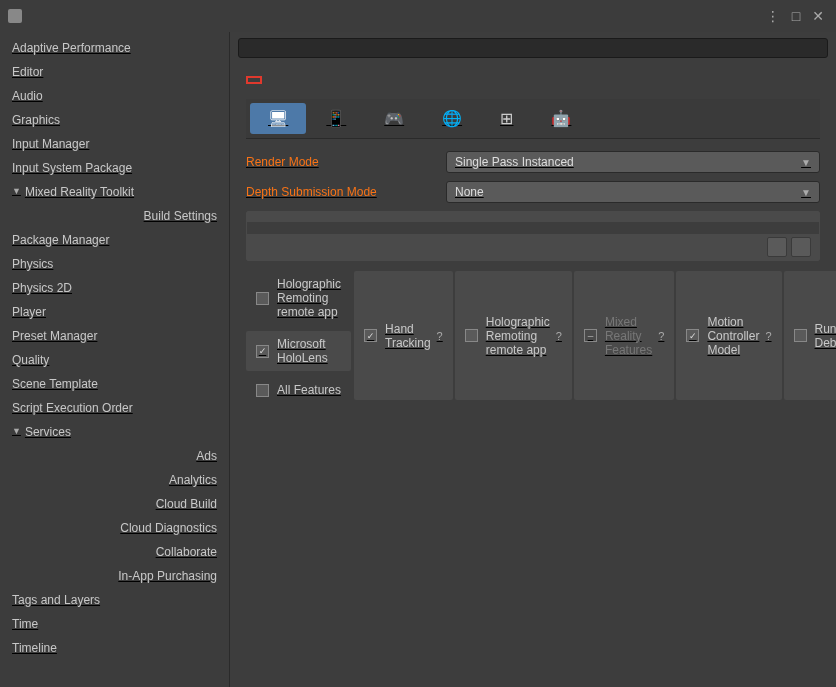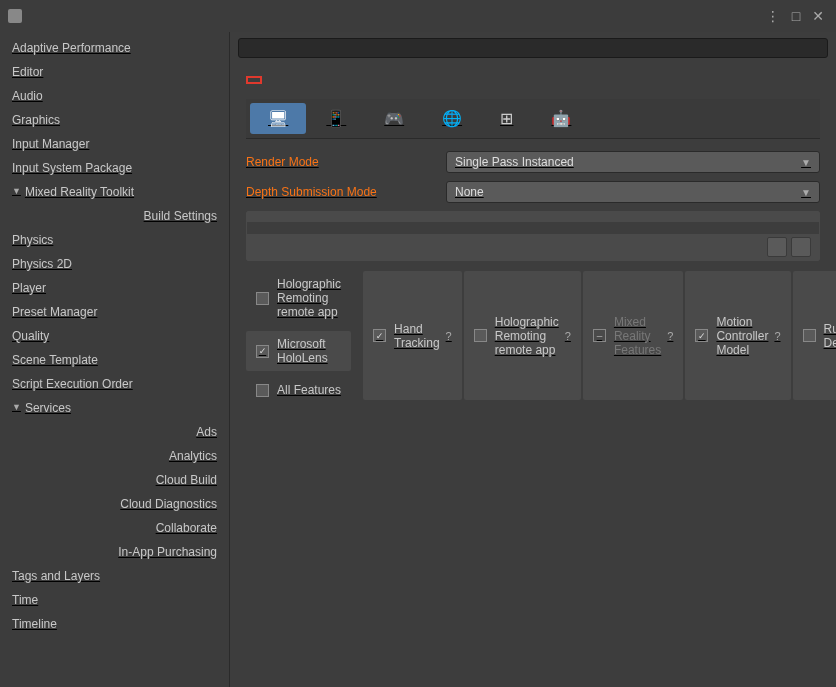--- a/index.html
+++ b/index.html
@@ -221,21 +221,21 @@
 
     
     .feature-groups-title {
       font-size: 14px;
       font-weight: bold;
       color: #ddd;
       margin: 10px 0 8px 0;
     }
     .feature-groups-layout {
       display: flex;
-      gap: 12px;
+      gap: 3px;
     }
     .feature-left {
       width: 260px;
       display: flex;
       flex-direction: column;
       gap: 6px;
     }
     .feature-right {
       flex: 1;
       display: flex;
@@ -345,20 +345,23 @@
         <span>Input System Package</span>
       </div>
       <div class="sidebar-item">
         <span class="arrow">▼</span>
         <span>Mixed Reality Toolkit</span>
       </div>
       <div class="sidebar-item indented">
         <span>Build Settings</span>
       </div>
       <div class="sidebar-item">
+        <span>Package Manager</span>
+      </div>
+      <div class="sidebar-item">
         <span>Physics</span>
       </div>
       <div class="sidebar-item">
         <span>Physics 2D</span>
       </div>
       <div class="sidebar-item">
         <span>Player</span>
       </div>
       <div class="sidebar-item">
         <span>Preset Manager</span>

